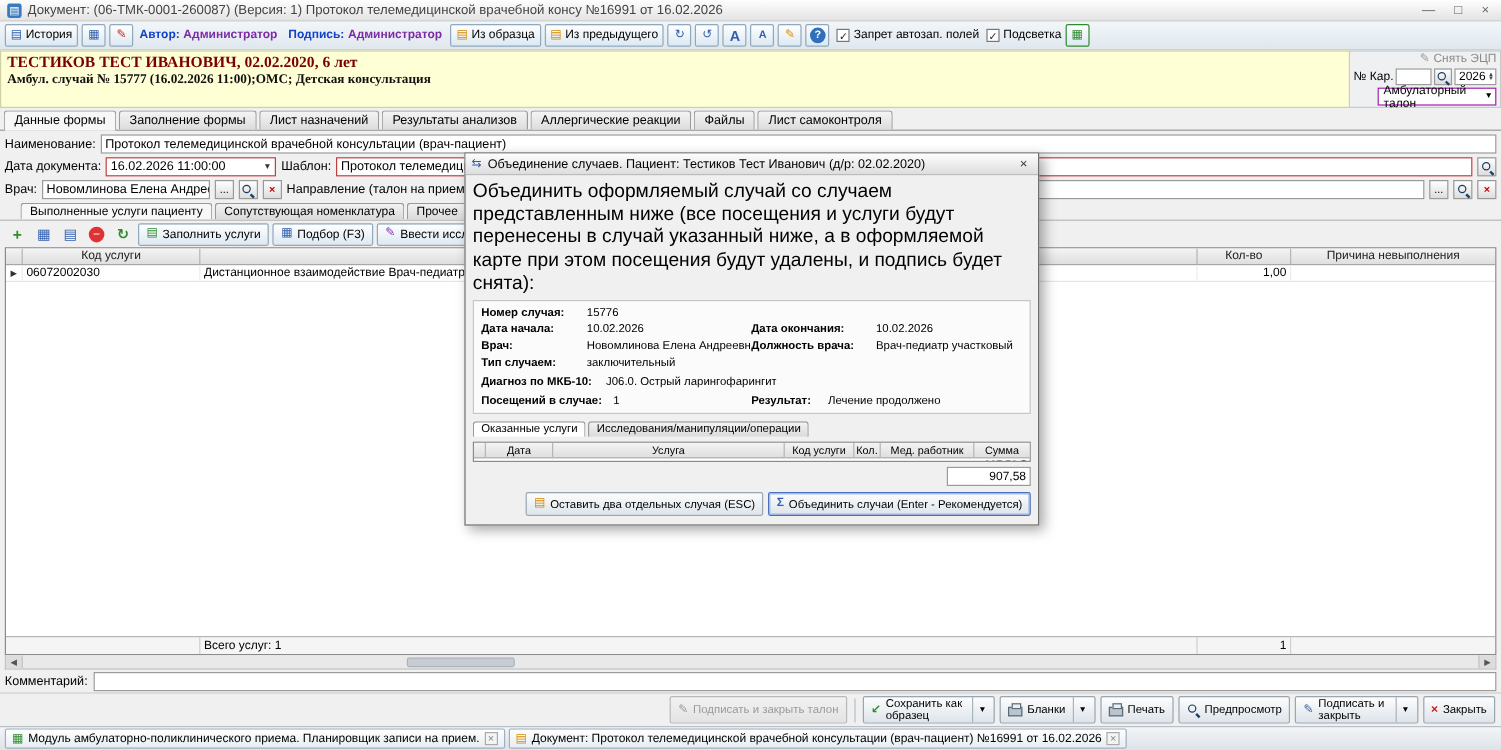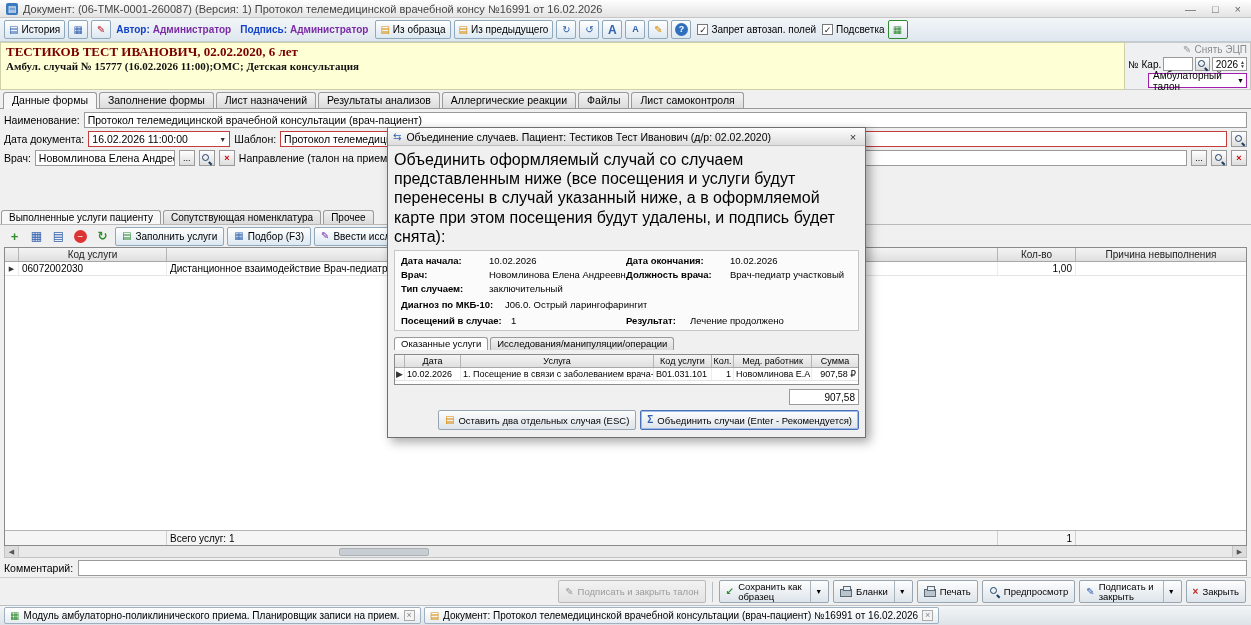--- a/index.html
+++ b/index.html
@@ -56,21 +56,21 @@
   .form-area { flex:0 0 58px; padding:3px 4px 1px; display:flex; flex-direction:column; gap:3px; }
   .frow { display:flex; align-items:center; gap:4px; height:16px; }
   .flabel { white-space:nowrap; font-size:10.5px; }
   .input { background:#fff; border:1px solid #9a9a9a; height:16px; padding:0 3px; display:flex; align-items:center; font-size:10.5px; white-space:nowrap; overflow:hidden; }
   .input.red { border-color:#c43c3c; }
   .combo-arrow { margin-left:auto; font-size:7px; color:#333; padding-left:3px; }
   .sq-btn { flex:0 0 16px; width:16px; height:16px; border:1px solid #9a9a9a; background:linear-gradient(#fff,#ddd); display:flex; align-items:center; justify-content:center; font-size:9px; }
   .sq-btn.red { color:#c00; font-weight:bold; }
 
   
-  .subtabs { flex:0 0 16px; display:flex; align-items:flex-end; gap:2px; padding:0 1px; background:#f0f0f0;margin-top:41px; }
+  .subtabs { flex:0 0 16px; display:flex; align-items:flex-end; gap:2px; padding:0 17px; background:#f0f0f0; }
   .subtab { padding:1px 7px; border:1px solid #9a9a9a; border-bottom:none; border-radius:3px 3px 0 0; background:linear-gradient(#f2f2f2,#dadada); font-size:10px; white-space:nowrap;}
   .subtab.active { background:#f7f7f7; }
 
   
   .svc-toolbar { flex:0 0 23px; display:flex; align-items:center; gap:3px; padding:0 5px; background:#f0f0f0; border-top:1px solid #b9b9b9; }
   .ico-btn { width:19px; height:19px; display:flex; align-items:center; justify-content:center; font-size:12px; border:1px solid transparent;}
   .red-circle { width:13px; height:13px; background:#d33; color:#fff; border-radius:50%; font-size:10px; line-height:13px; text-align:center; display:inline-block;}
   .svc-btn { display:inline-flex; align-items:center; gap:4px; height:19px; padding:0 6px; border:1px solid #8fa8bc; border-radius:2px; background:linear-gradient(#fff,#dce8f1); font-size:10px; white-space:nowrap; }
   .afont { font-weight:bold; width:18px; height:18px; border:1px solid #9ab0c2; background:linear-gradient(#fff,#e2ecf3); display:flex; align-items:center; justify-content:center; }
 
@@ -407,20 +407,24 @@
   <div class="modal">
     <div class="modal-title">
       <span class="ic blue">⇆</span>
       <span class="mt-text">Объединение случаев. Пациент: Тестиков Тест Иванович (д/р: 02.02.2020)</span>
       <span class="modal-close">×</span>
     </div>
     <div class="modal-body">
       <div class="modal-desc">Объединить оформляемый случай со случаем представленным ниже (все посещения и услуги будут перенесены в случай указанный ниже, а в оформляемой карте при этом посещения будут удалены, и подпись будет снята):</div>
       <div class="mfields">
         <div class="mrow">
+          <span class="ml" style="width:88px">Номер случая:</span>
+          <span class="mv">15776</span>
+        </div>
+        <div class="mrow">
           <span class="ml" style="width:88px">Дата начала:</span>
           <span class="mv" style="width:137px">10.02.2026</span>
           <span class="ml" style="width:104px">Дата окончания:</span>
           <span class="mv">10.02.2026</span>
         </div>
         <div class="mrow">
           <span class="ml" style="width:88px">Врач:</span>
           <span class="mv" style="width:137px">Новомлинова Елена Андреевна</span>
           <span class="ml" style="width:104px">Должность врача:</span>
           <span class="mv">Врач-педиатр участковый</span>

